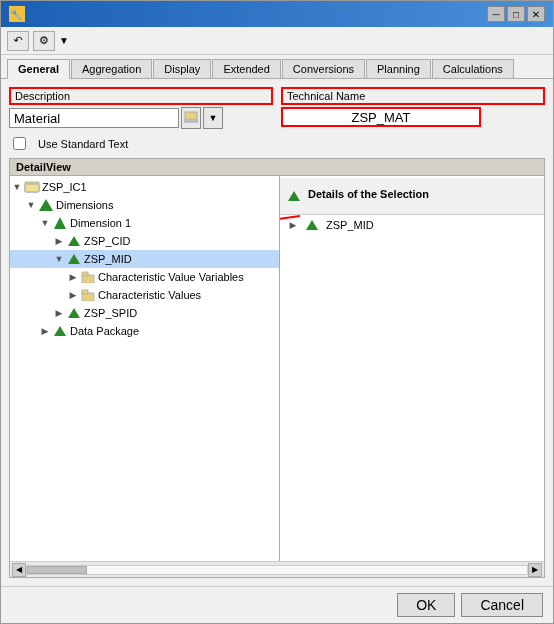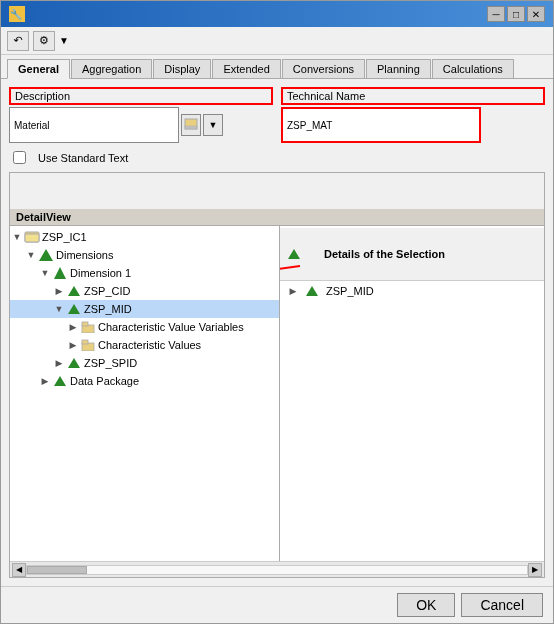--- a/index.html
+++ b/index.html
@@ -142,29 +142,30 @@
     }
     .field-input-row {
       display: flex;
       align-items: center;
       gap: 2px;
     }
     .field-input {
       border: 1px solid #888;
       background: white;
       padding: 2px 4px;
-      font-size: 10px;
-      height: 36px;
+      font-size: 13px;
+      height: 20px;
     }
     .field-input.desc-input {
       width: 170px;
     }
     .field-input.tech-input {
       width: 200px;
       border: 2px solid red;
+      text-align: center;
     }
     .field-btn {
       width: 20px;
       height: 22px;
       border: 1px solid #888;
       background: #e8e8e8;
       display: flex;
       align-items: center;
       justify-content: center;
       cursor: pointer;
@@ -201,41 +202,39 @@
       display: flex;
       flex-direction: column;
       overflow: hidden;
     }
     .detail-view-header {
       background: #d4d0c8;
       padding: 2px 6px;
       font-size: 11px;
       font-weight: bold;
       border-bottom: 1px solid #aaa;
-      margin-top: 36px;
     }
     .tree-panel {
       width: 270px;
       border-right: 1px solid #aaa;
       overflow-y: auto;
       overflow-x: hidden;
       background: white;
       padding: 2px 0;
     }
     .details-panel {
       flex: 1;
       background: white;
       padding: 2px 0;
       overflow-y: auto;
     }
     .details-panel-header {
       display: flex;
-      align-items: center;
-      gap: 20px;
-      padding: 18px 6px;
+      gap: 4px;
+      padding: 10px 6px;
       font-size: 11px;
       font-weight: bold;
       background: #f0f0f0;
       border-bottom: 1px solid #ccc;
     }
     .tree-item {
       display: flex;
       align-items: center;
       padding: 1px 0;
       font-size: 11px;

